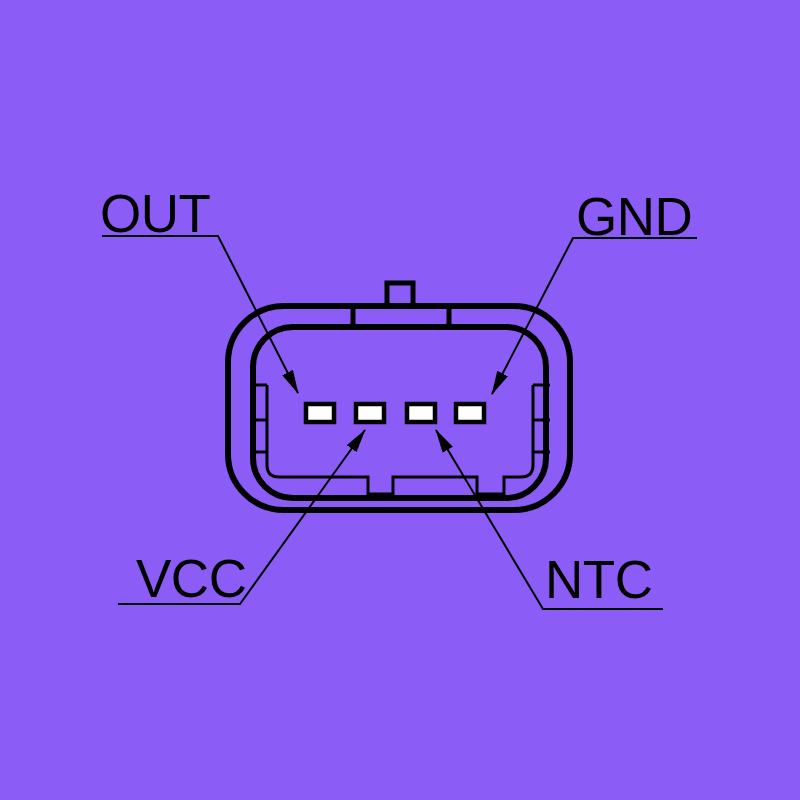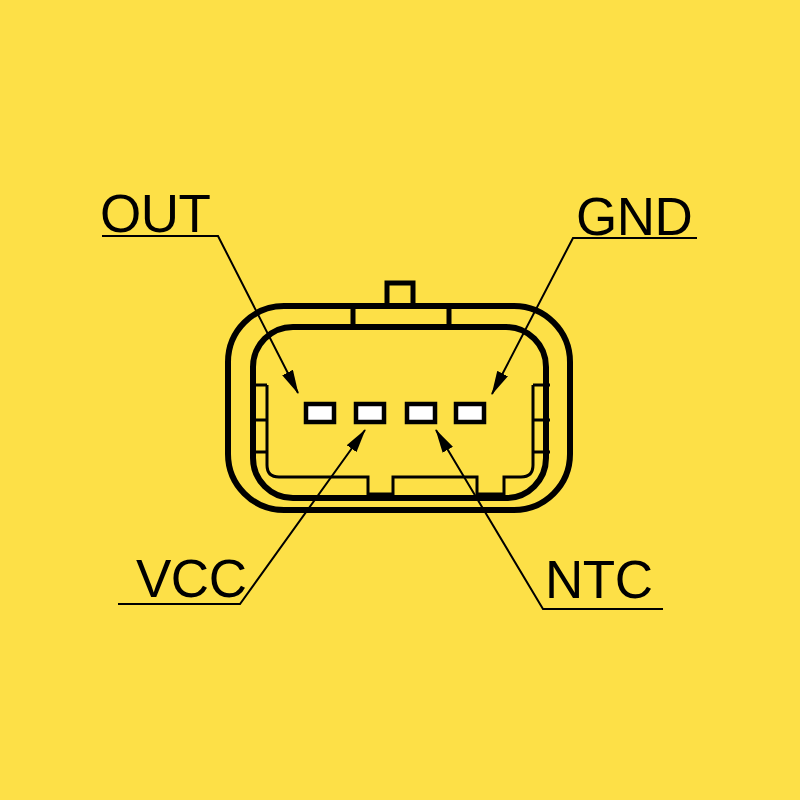--- a/index.html
+++ b/index.html
@@ -7,21 +7,21 @@
     padding: 0;
     background: #ffffff;
     width: 800px;
     height: 800px;
     font-family: "Liberation Sans", sans-serif;
   }
   .stage {
     position: relative;
     width: 800px;
     height: 800px;
-    background: #fde047;
+    background: #8b5cf6;
     overflow: hidden;
   }
   svg { display: block; }
   .thick  { fill: none; stroke-width: 6; }
   .medium { fill: none; stroke-width: 5; }
   .thin   { fill: none; stroke-width: 3; }
   .pin    { fill: #ffffff; stroke-width: 4.5; }
   .leader { fill: none; stroke-width: 2; stroke-linejoin: miter; stroke-linecap: butt; }
   .pin-label {
     font-family: "Liberation Sans", sans-serif;

